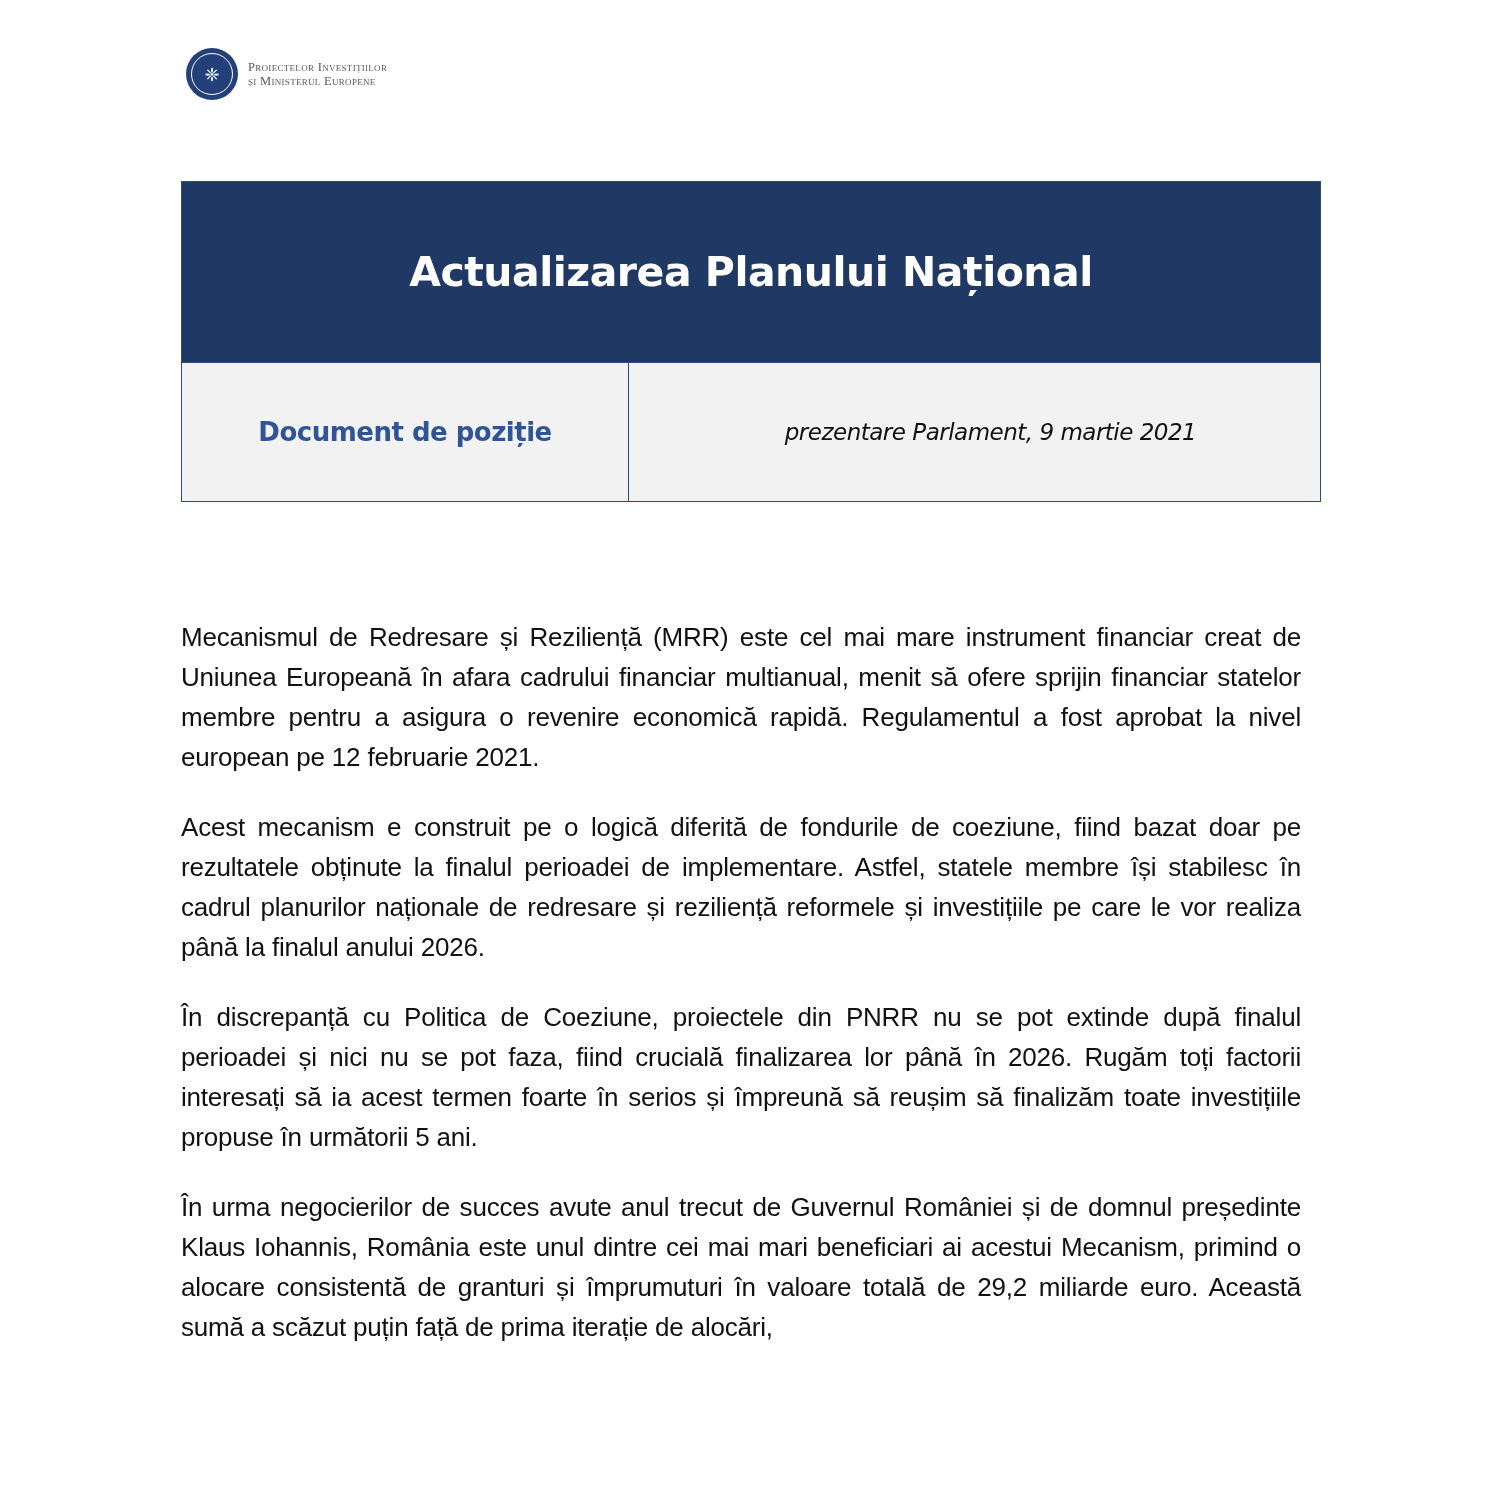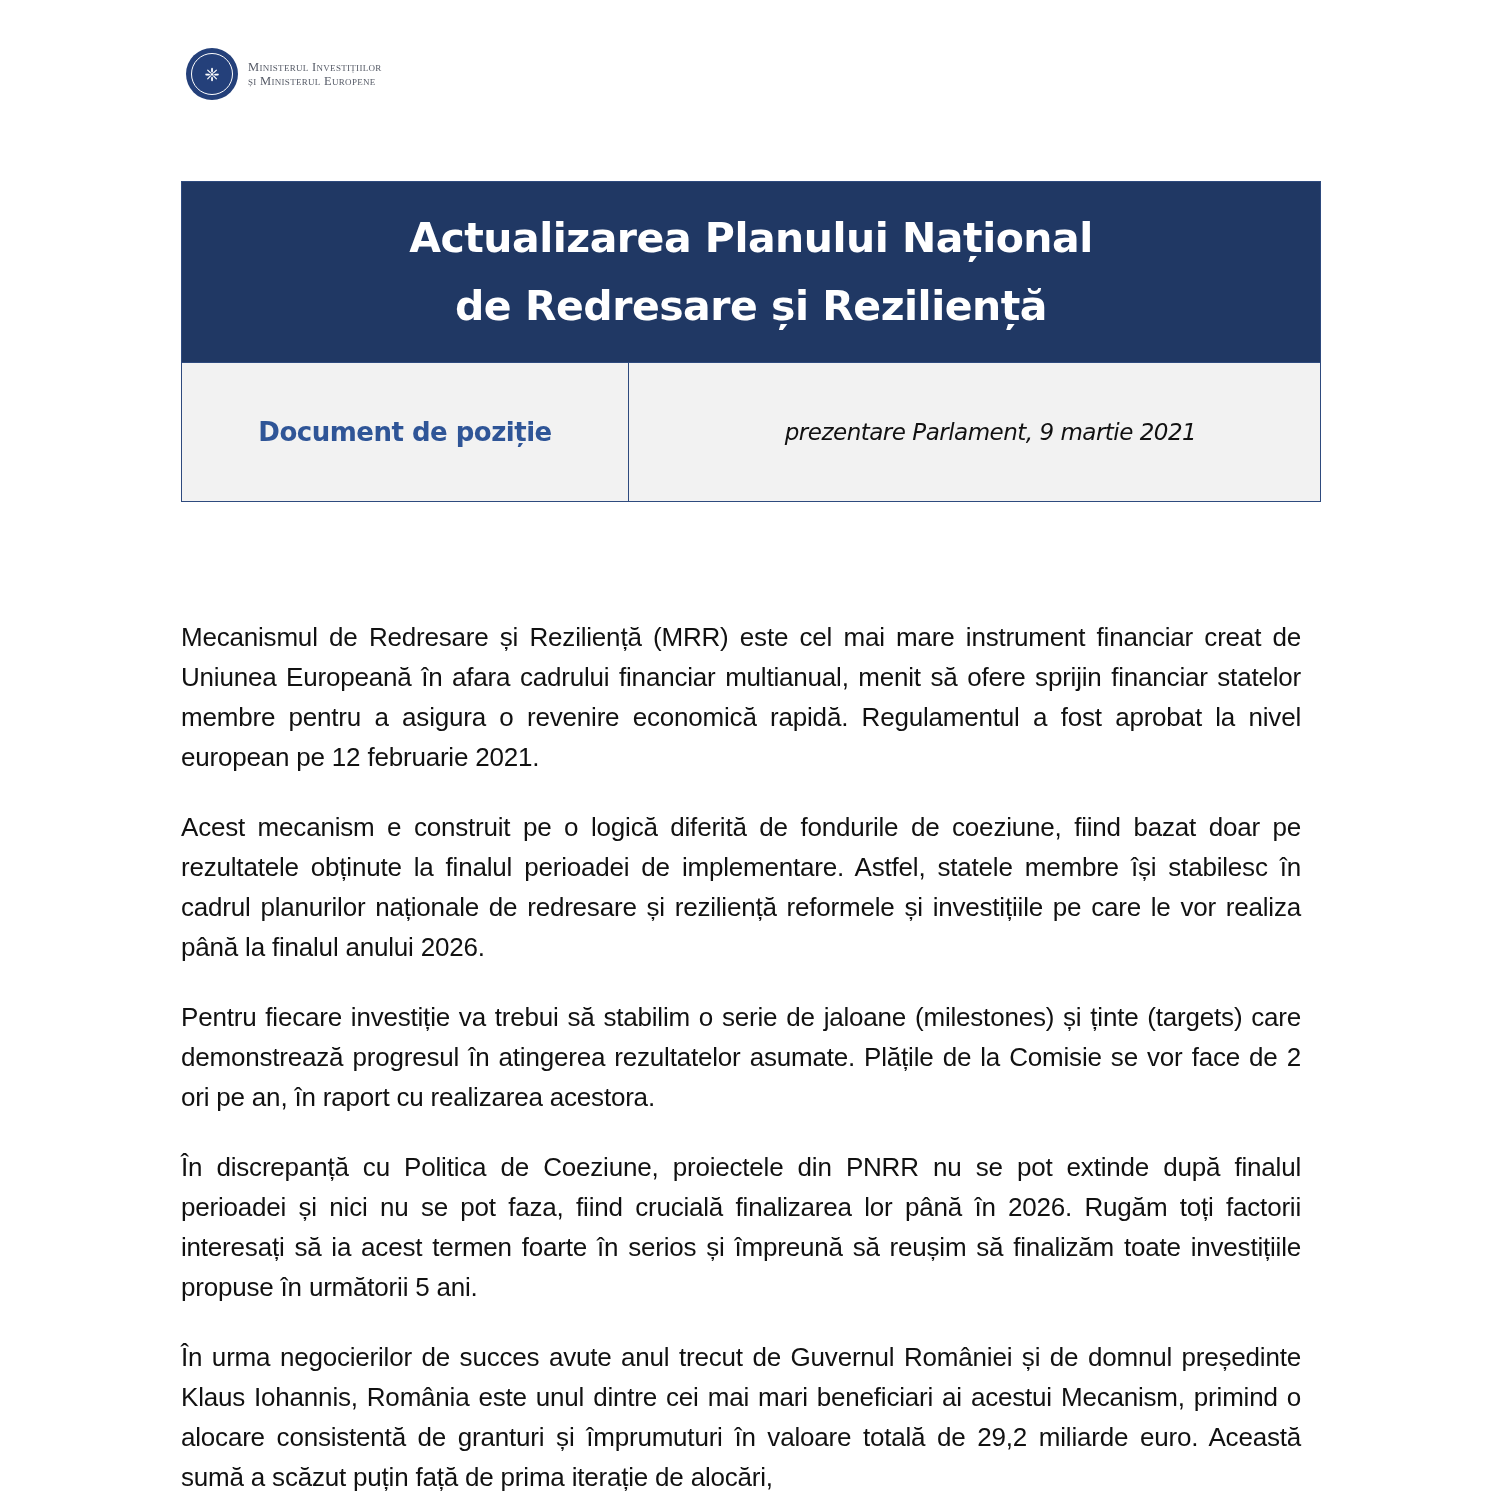--- a/index.html
+++ b/index.html
@@ -69,35 +69,33 @@
   }
 </style>
 </head>
 <body>
 
 <div class="logo">
   <div class="seal">
     <span class="seal-glyph">❈</span>
   </div>
   <div class="ministry">
-    <div>Ministerul Investițiilor</div>
+    <div>Proiectelor Investițiilor</div>
     <div>și Ministerul Europene</div>
   </div>
 </div>
 
 <div class="title-box">
   <div class="title-band">
     <div>Actualizarea Planului Național</div>
-    <div>de Redresare și Reziliență</div>
   </div>
   <div class="sub-row">
     <div class="sub-left">Document de poziție</div>
     <div class="sub-right">prezentare Parlament, 9 martie 2021</div>
   </div>
 </div>
 
 <div class="body">
   <p class="para">Mecanismul de Redresare și Reziliență (MRR) este cel mai mare instrument financiar creat de Uniunea Europeană în afara cadrului financiar multianual, menit să ofere sprijin financiar statelor membre pentru a asigura o revenire economică rapidă. Regulamentul a fost aprobat la nivel european pe 12 februarie 2021.</p>
   <p class="para">Acest mecanism e construit pe o logică diferită de fondurile de coeziune, fiind bazat doar pe rezultatele obținute la finalul perioadei de implementare. Astfel, statele membre își stabilesc în cadrul planurilor naționale de redresare și reziliență reformele și investițiile pe care le vor realiza până la finalul anului 2026.</p>
-  <p class="para">Pentru fiecare investiție va trebui să stabilim o serie de jaloane (milestones) și ținte (targets) care demonstrează progresul în atingerea rezultatelor asumate. Plățile de la Comisie se vor face de 2 ori pe an, în raport cu realizarea acestora.</p>
   <p class="para">În discrepanță cu Politica de Coeziune, proiectele din PNRR nu se pot extinde după finalul perioadei și nici nu se pot faza, fiind crucială finalizarea lor până în 2026. Rugăm toți factorii interesați să ia acest termen foarte în serios și împreună să reușim să finalizăm toate investițiile propuse în următorii 5 ani.</p>
   <p class="para">În urma negocierilor de succes avute anul trecut de Guvernul României și de domnul președinte Klaus Iohannis, România este unul dintre cei mai mari beneficiari ai acestui Mecanism, primind o alocare consistentă de granturi și împrumuturi în valoare totală de 29,2 miliarde euro. Această sumă a scăzut puțin față de prima iterație de alocări,</p>
 </div>
 
 </body></html>

